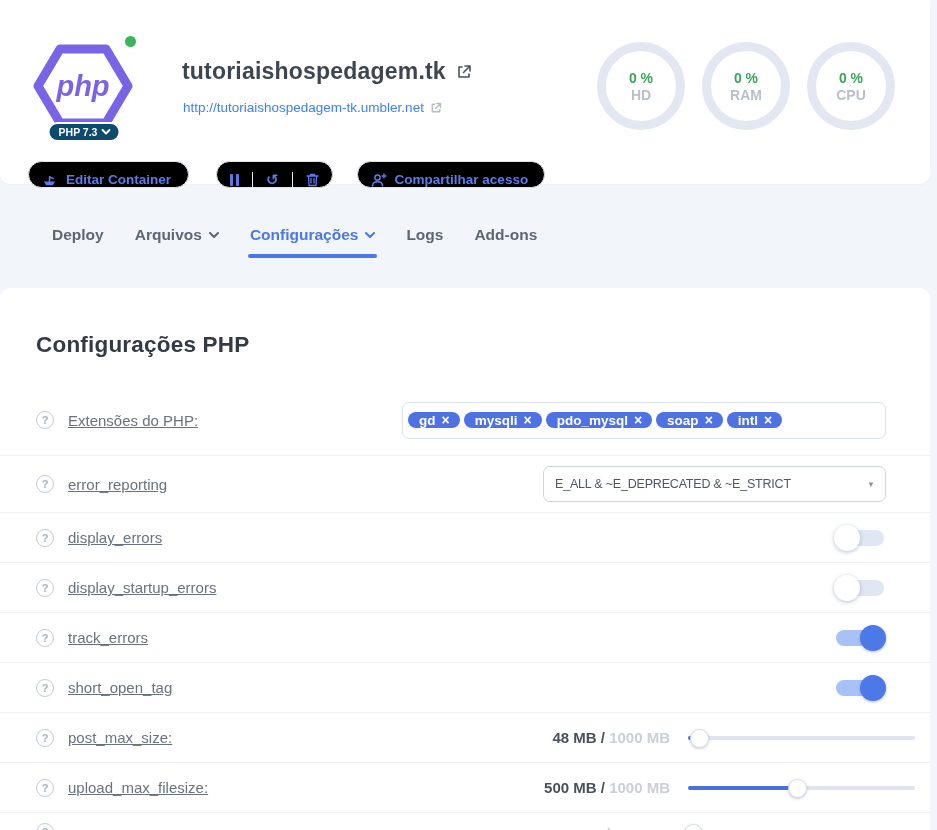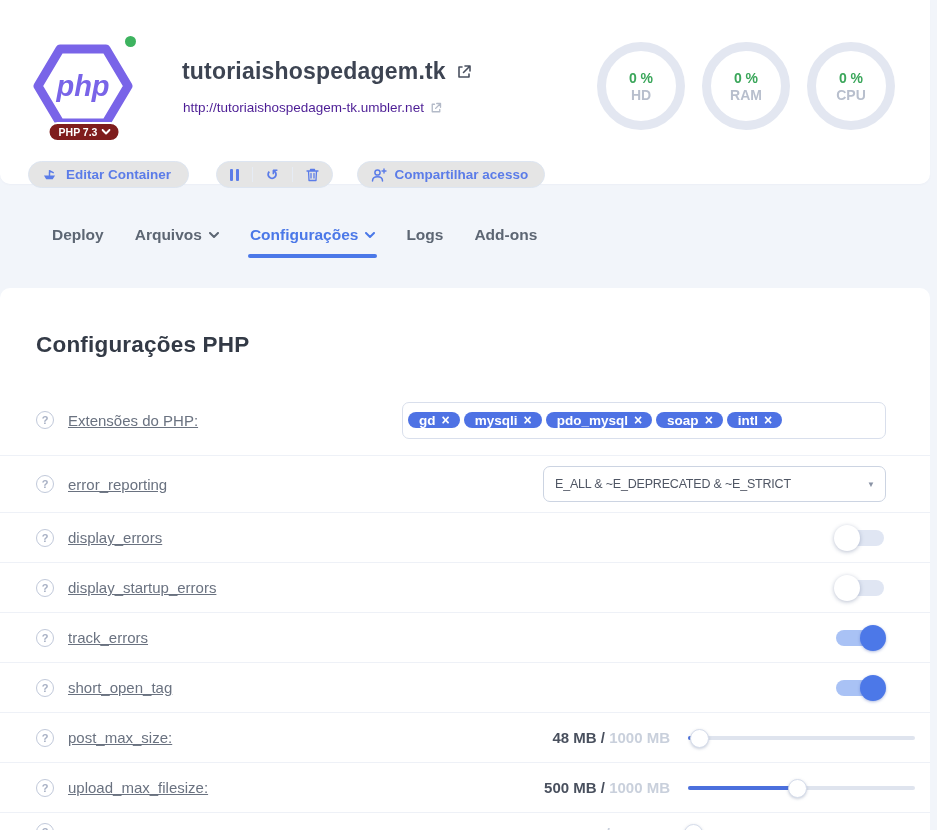--- a/index.html
+++ b/index.html
@@ -12,46 +12,46 @@
   }
   .card { position:absolute; left:0; width:930px; background:#fff; }
   .header-card { top:0; height:184px; border-radius:0 0 10px 10px; box-shadow:0 1px 2px rgba(90,110,160,.04); }
   .content-card { top:288px; height:560px; border-radius:10px 10px 0 0; }
 
   
   .logo-wrap { position:absolute; left:33px; top:36px; width:102px; height:104px; }
   .logo-hex { position:absolute; left:0; top:0; }
   .logo-badge {
     position:absolute; left:50%; transform:translateX(-50%); bottom:-2px;
-    background:#7f1d1d; color:#fff; font-weight:bold; font-size:10.5px;
+    background:#0c4a6e; color:#fff; font-weight:bold; font-size:10.5px;
     border:2px solid #fff; border-radius:10px; padding:2px 8px 2px 9px;
     display:flex; align-items:center; gap:4px; white-space:nowrap;
   }
   .status-dot { position:absolute; right:-1px; top:0; width:11px; height:11px; border-radius:50%; }
 
   
   .site-title { position:absolute; left:182px; top:58px; display:flex; align-items:center; gap:10px; }
   .site-title span { font-size:23px; font-weight:bold; color:#3d4452; letter-spacing:.2px; }
   .site-url { position:absolute; left:183px; top:100px; display:flex; align-items:center; gap:6px; }
-  .site-url span { font-size:13.5px; color:#4c1d95; }
+  .site-url span { font-size:13.5px; color:#3b82f6; }
 
   
   .gauges { position:absolute; left:597px; top:42px; display:flex; gap:17px; }
   .gauge {
     width:88px; height:88px; border-radius:50%; border:9px solid #e3e7f1;
     display:flex; flex-direction:column; align-items:center; justify-content:center; background:#fff;
   }
   .gauge .val { color:#3aa65a; font-weight:bold; font-size:14px; }
   .gauge .lbl { color:#b8bfcd; font-weight:bold; font-size:14px; margin-top:1px; }
 
   
   .actions { position:absolute; left:28px; top:161px; display:flex; align-items:center; }
   .pill {
-    height:27px; border:1px solid #dde5f1; border-radius:14px; background:#e5e5e5;
-    display:flex; align-items:center; color:#5b7ce8; font-weight:bold; font-size:13.5px;
+    height:27px; border:1px solid #dde5f1; border-radius:14px; background:#000000;
+    display:flex; align-items:flex-end; color:#5b7ce8; font-weight:bold; font-size:13.5px;
     cursor:pointer;
   }
   .btn-edit { padding:0 17px 0 13px; gap:9px; }
   .btn-group { margin-left:27px; padding:0; }
   .btn-group .cell { padding:0 13px; height:15px; display:flex; align-items:center; }
   .btn-group .cell + .cell { border-left:1px solid #e6ecf5; }
   .btn-share { margin-left:24px; padding:0 16px 0 13px; gap:8px; }
   .pause-icon { display:flex; gap:3px; }
   .pause-icon i { display:block; width:3px; height:12px; background:#5b7ce8; border-radius:1px; }
   .restore-glyph { font-size:15px; font-weight:bold; color:#5b7ce8; line-height:1; }

